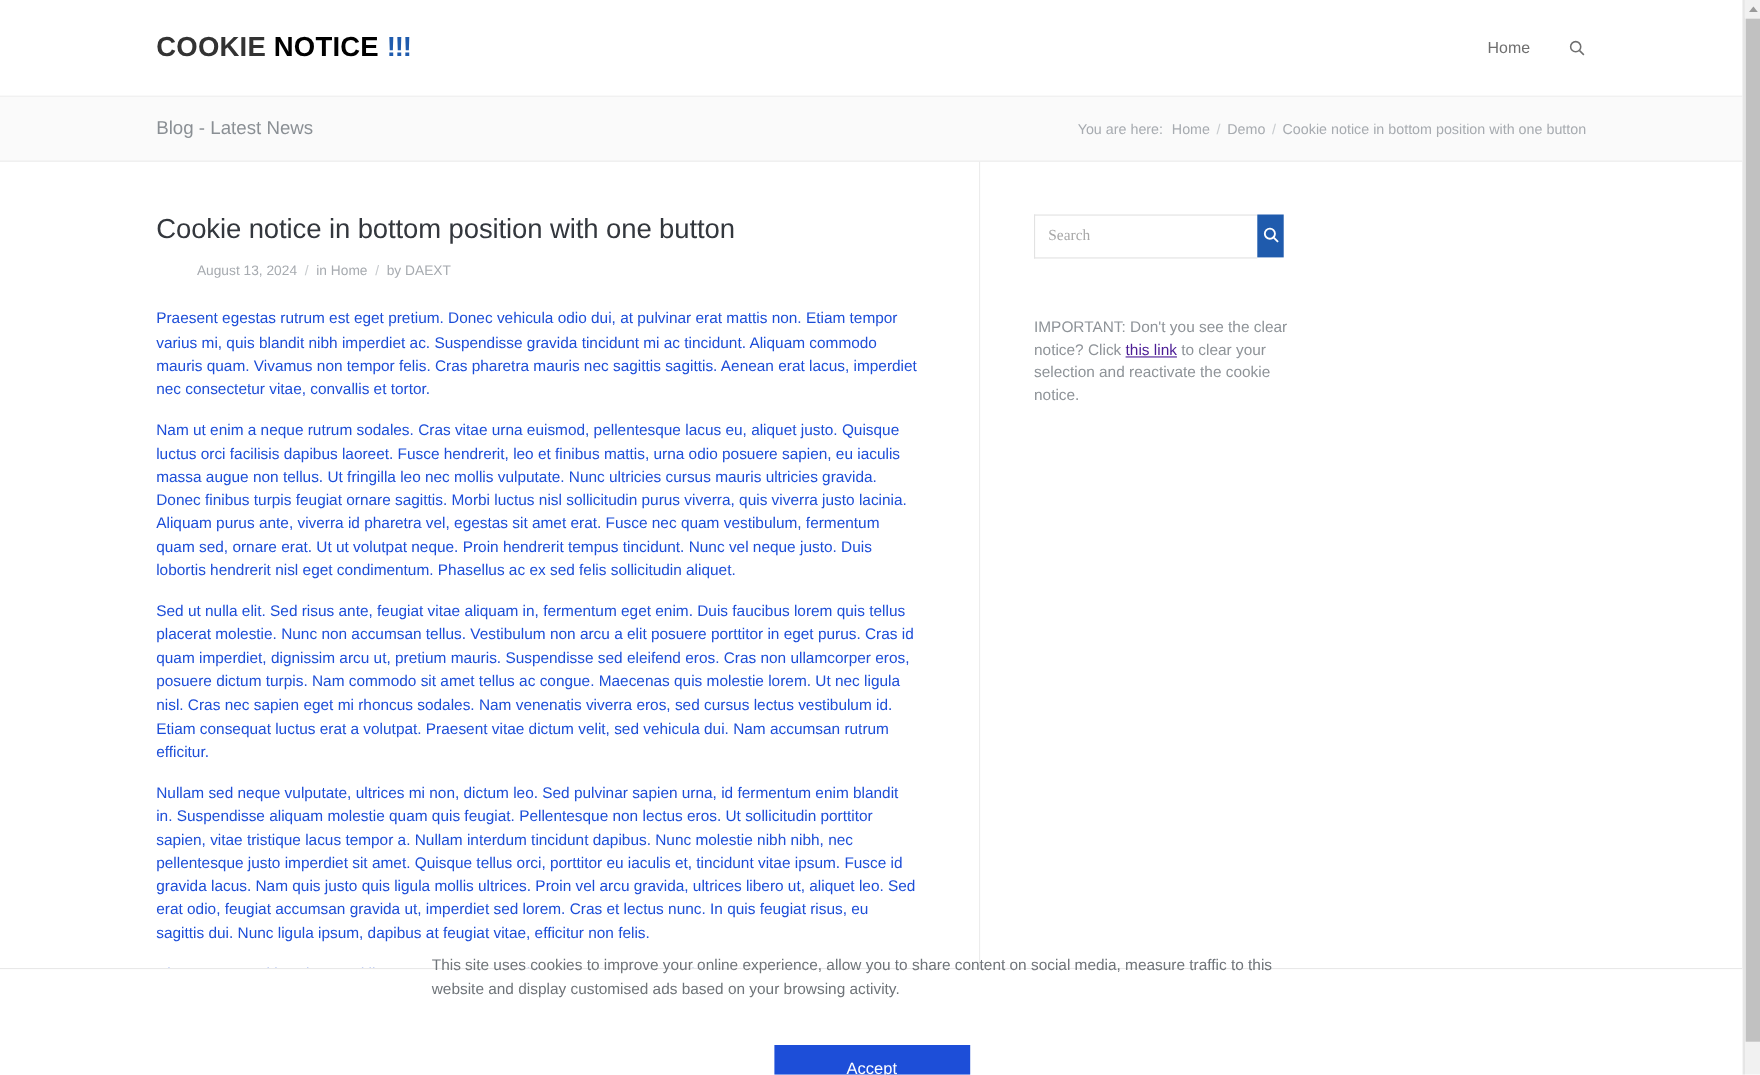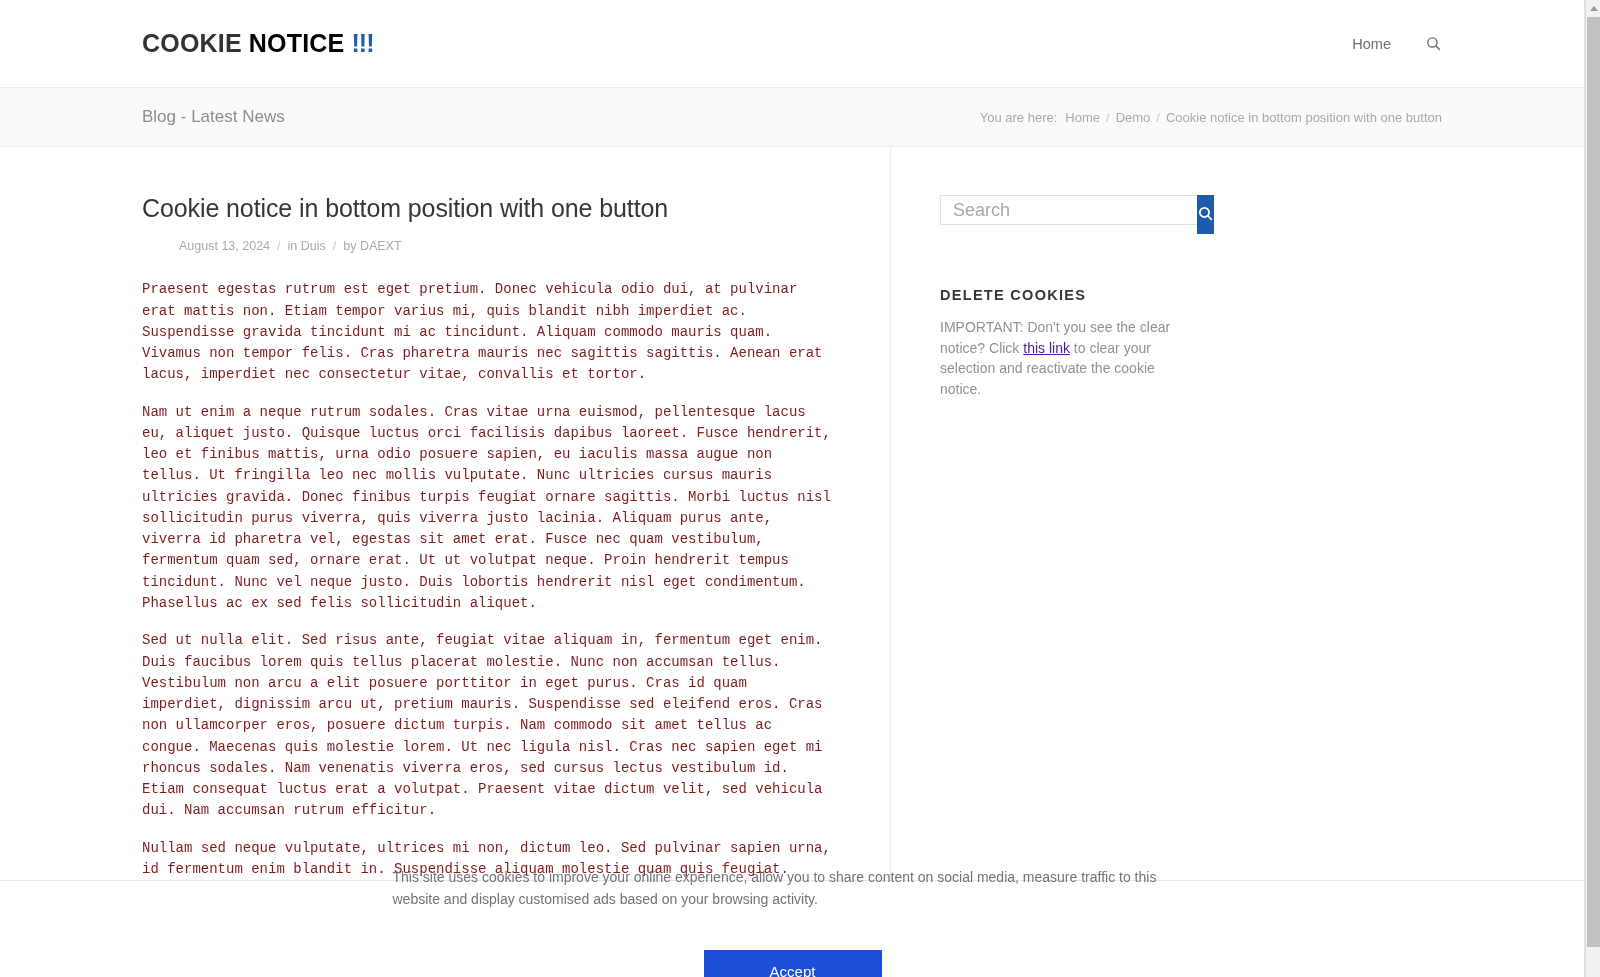--- a/index.html
+++ b/index.html
@@ -173,41 +173,40 @@
     align-items: center;
     gap: 7px;
     margin-left: 37px;
   }
   .post-meta .sep { color: #c7cbce; }
 
   .post-body { margin-top: 26px; }
   .post-body p {
     font-size: 14px;
     line-height: 1.52;
-    color: #7f1d1d;
+    color: #1d4ed8;
     margin-bottom: 16px;
     text-align: left;
-    font-family: Liberation Mono, monospace;
   }
 
   
   .searchform {
     display: flex;
     width: 227px;
     height: 39px;
   }
   .searchform input {
     flex: 1;
-    height: 30px;
+    height: 40px;
     border: 1px solid #e2e2e2;
     border-right: none;
     padding: 0 12px;
-    font-size: 18px;
+    font-size: 14px;
     color: #777;
-    font-family: Liberation Sans, sans-serif;
+    font-family: Liberation Serif, serif;
     background: #ffffff;
     outline: none;
   }
   .searchform input::placeholder { color: #a8a8a8; }
   .searchform button {
     width: 42px;
     height: 39px;
     background: #1f5bad;
     border: none;
     cursor: pointer;
@@ -322,21 +321,21 @@
     </div>
 
     <div class="content-wrap">
 
       <main class="main-col">
         <h1 class="post-title">Cookie notice in bottom position with one button</h1>
 
         <div class="post-meta">
           <span>August 13, 2024</span>
           <span class="sep">/</span>
-          <span>in Duis</span>
+          <span>in Home</span>
           <span class="sep">/</span>
           <span>by DAEXT</span>
         </div>
 
         <div class="post-body">
           <p>Praesent egestas rutrum est eget pretium. Donec vehicula odio dui, at pulvinar erat mattis non. Etiam tempor varius mi, quis blandit nibh imperdiet ac. Suspendisse gravida tincidunt mi ac tincidunt. Aliquam commodo mauris quam. Vivamus non tempor felis. Cras pharetra mauris nec sagittis sagittis. Aenean erat lacus, imperdiet nec consectetur vitae, convallis et tortor.</p>
           <p>Nam ut enim a neque rutrum sodales. Cras vitae urna euismod, pellentesque lacus eu, aliquet justo. Quisque luctus orci facilisis dapibus laoreet. Fusce hendrerit, leo et finibus mattis, urna odio posuere sapien, eu iaculis massa augue non tellus. Ut fringilla leo nec mollis vulputate. Nunc ultricies cursus mauris ultricies gravida. Donec finibus turpis feugiat ornare sagittis. Morbi luctus nisl sollicitudin purus viverra, quis viverra justo lacinia. Aliquam purus ante, viverra id pharetra vel, egestas sit amet erat. Fusce nec quam vestibulum, fermentum quam sed, ornare erat. Ut ut volutpat neque. Proin hendrerit tempus tincidunt. Nunc vel neque justo. Duis lobortis hendrerit nisl eget condimentum. Phasellus ac ex sed felis sollicitudin aliquet.</p>
           <p>Sed ut nulla elit. Sed risus ante, feugiat vitae aliquam in, fermentum eget enim. Duis faucibus lorem quis tellus placerat molestie. Nunc non accumsan tellus. Vestibulum non arcu a elit posuere porttitor in eget purus. Cras id quam imperdiet, dignissim arcu ut, pretium mauris. Suspendisse sed eleifend eros. Cras non ullamcorper eros, posuere dictum turpis. Nam commodo sit amet tellus ac congue. Maecenas quis molestie lorem. Ut nec ligula nisl. Cras nec sapien eget mi rhoncus sodales. Nam venenatis viverra eros, sed cursus lectus vestibulum id. Etiam consequat luctus erat a volutpat. Praesent vitae dictum velit, sed vehicula dui. Nam accumsan rutrum efficitur.</p>
           <p>Nullam sed neque vulputate, ultrices mi non, dictum leo. Sed pulvinar sapien urna, id fermentum enim blandit in. Suspendisse aliquam molestie quam quis feugiat. Pellentesque non lectus eros. Ut sollicitudin porttitor sapien, vitae tristique lacus tempor a. Nullam interdum tincidunt dapibus. Nunc molestie nibh nibh, nec pellentesque justo imperdiet sit amet. Quisque tellus orci, porttitor eu iaculis et, tincidunt vitae ipsum. Fusce id gravida lacus. Nam quis justo quis ligula mollis ultrices. Proin vel arcu gravida, ultrices libero ut, aliquet leo. Sed erat odio, feugiat accumsan gravida ut, imperdiet sed lorem. Cras et lectus nunc. In quis feugiat risus, eu sagittis dui. Nunc ligula ipsum, dapibus at feugiat vitae, efficitur non felis.</p>
           <p>Class aptent taciti sociosqu ad litora torquent per conubia nostra, per inceptos himenaeos. Aliquam urna nunc, pharetra eget lobortis nec, venenatis sit amet nisl. Quisque ut tempor nisl. Sed pulvinar feugiat eleifend. Sed tristique sollicitudin purus a vestibulum. Class aptent taciti sociosqu ad litora torquent per conubia nostra, per inceptos</p>
@@ -351,21 +350,20 @@
             <span>
               <svg width="17" height="17" viewBox="0 0 24 24" fill="none" stroke="currentColor" stroke-width="2.4">
                 <circle cx="10.5" cy="10.5" r="6.5"></circle>
                 <line x1="15.5" y1="15.5" x2="21" y2="21"></line>
               </svg>
             </span>
           </button>
         </form>
 
         <div class="widget">
-          <div class="widget-title">DELETE COOKIES</div>
           <div class="widget-text">
             <span>IMPORTANT: Don't you see the clear notice? Click </span><a href="#">this link</a><span> to clear your selection and reactivate the cookie notice.</span>
           </div>
         </div>
 
       </aside>
     </div>
 
     <div class="cookie-banner">
       <div class="cookie-inner">

